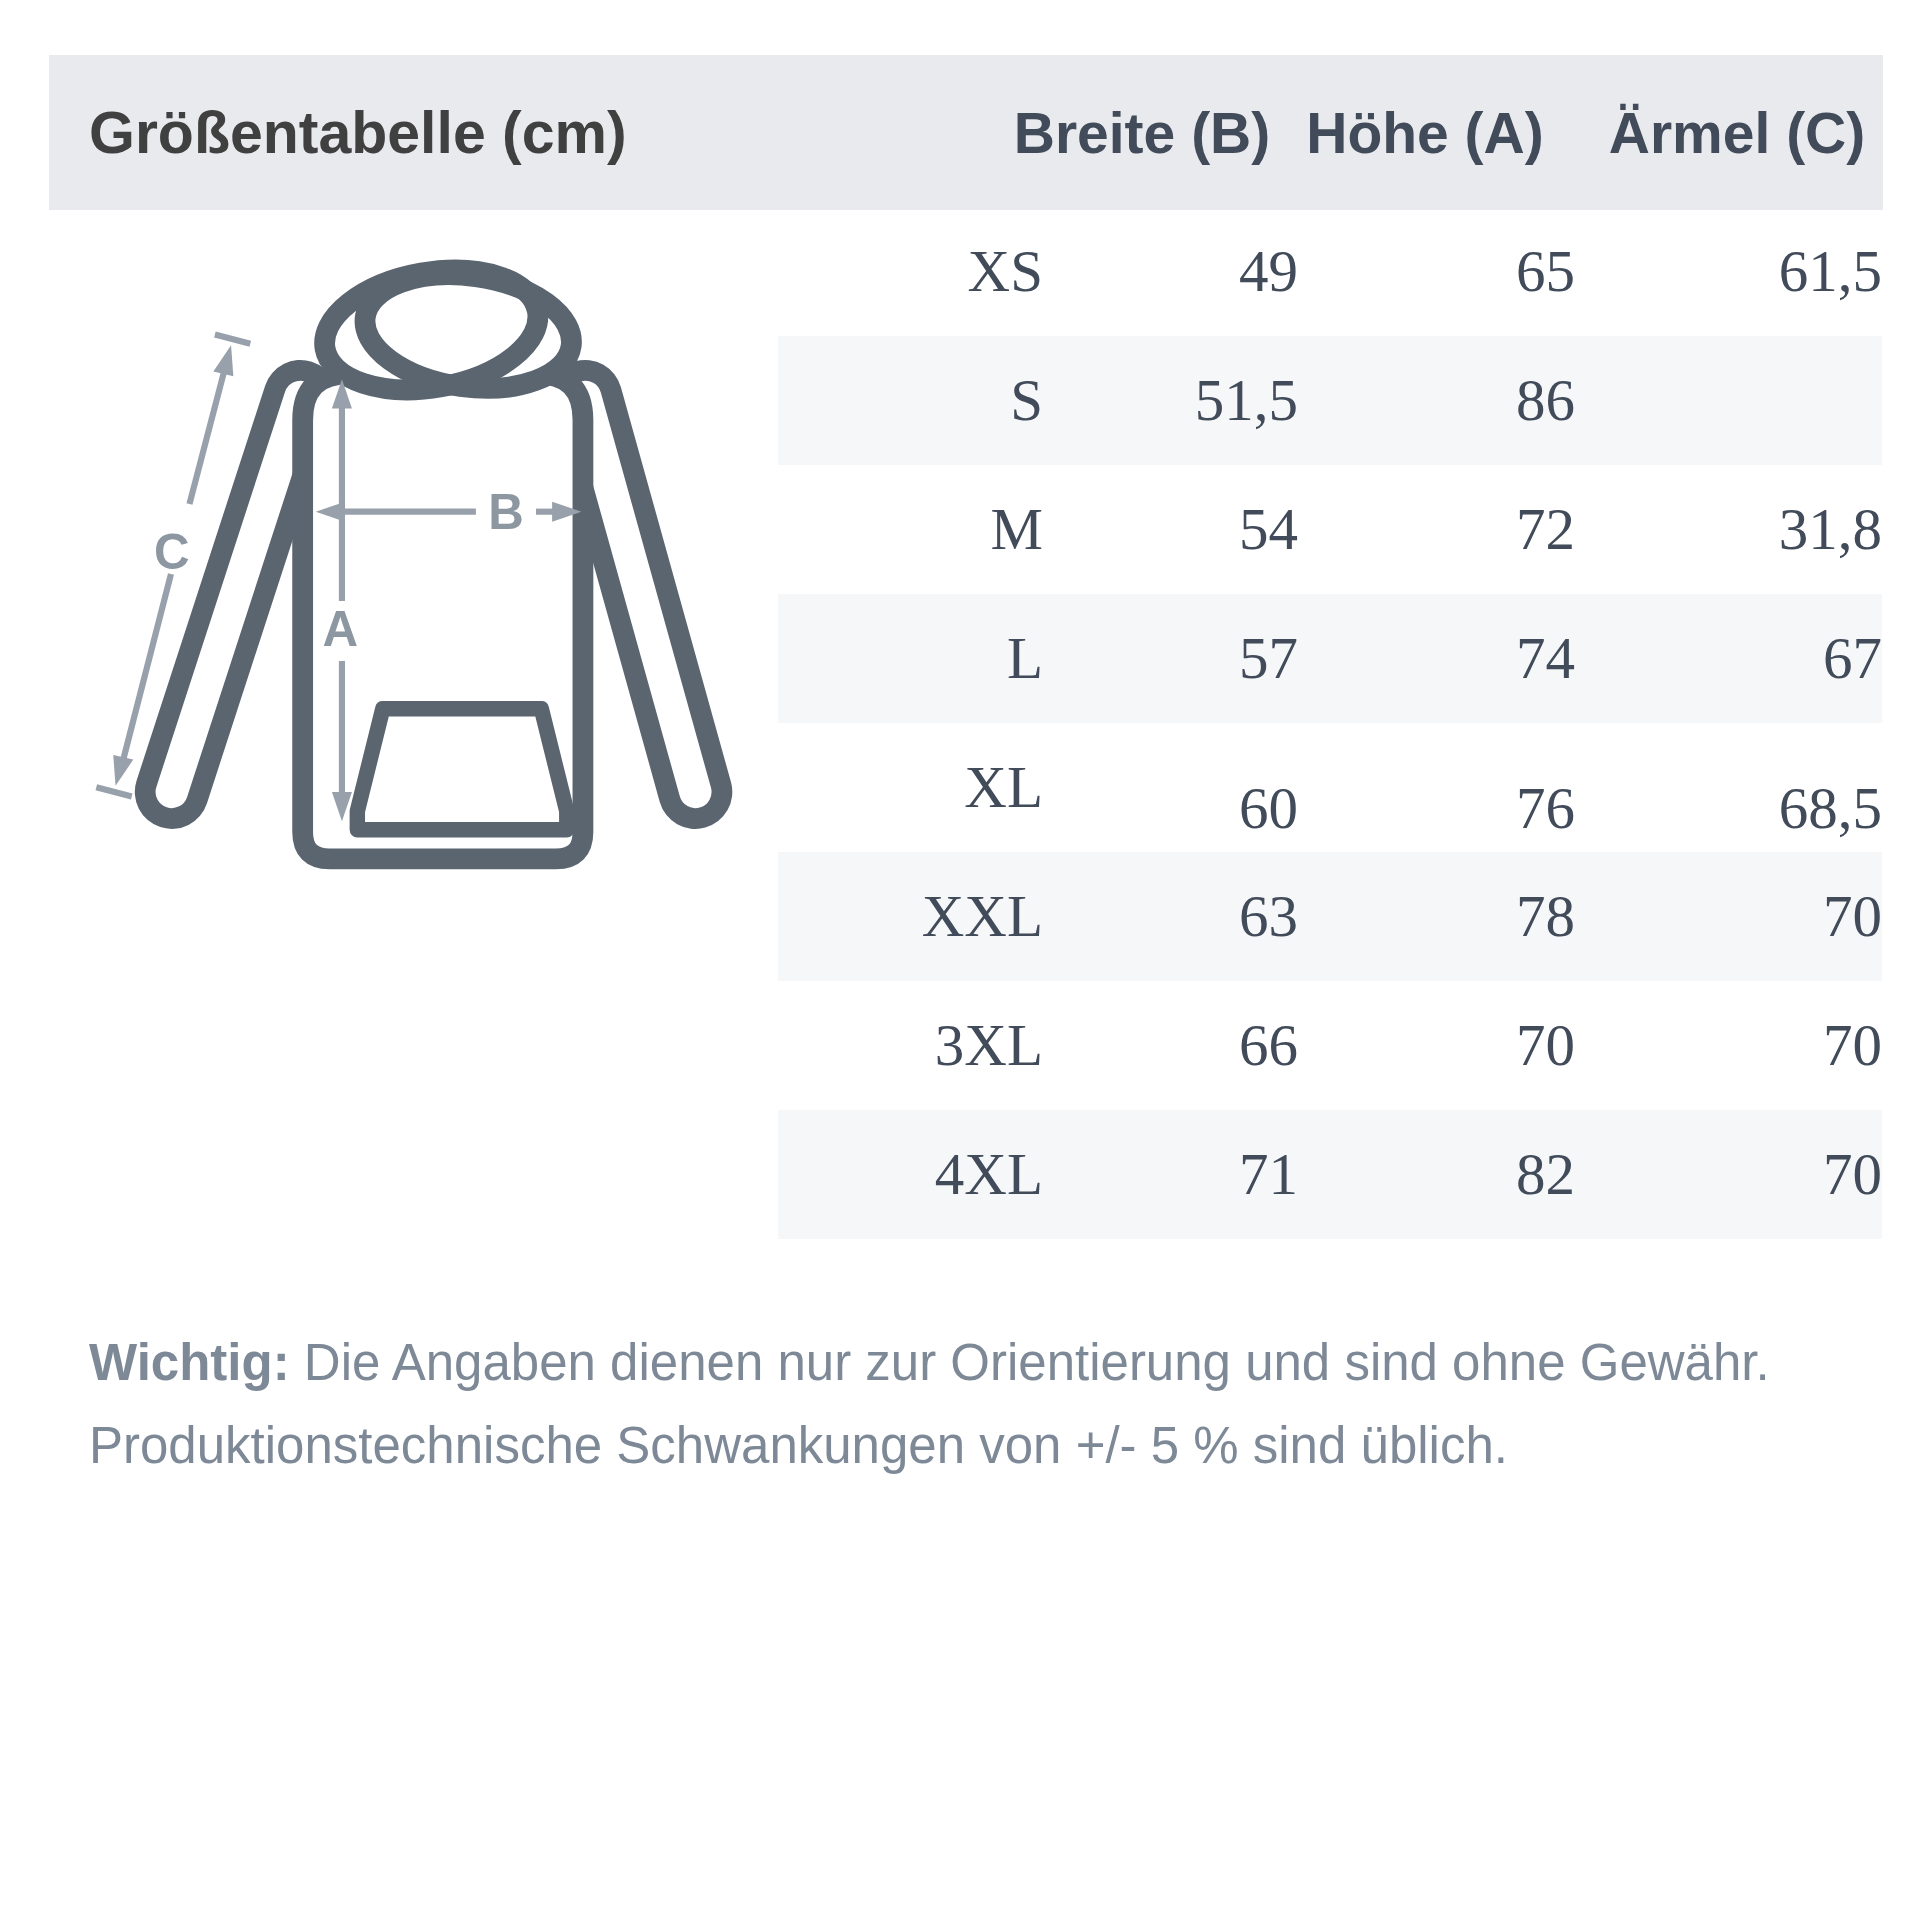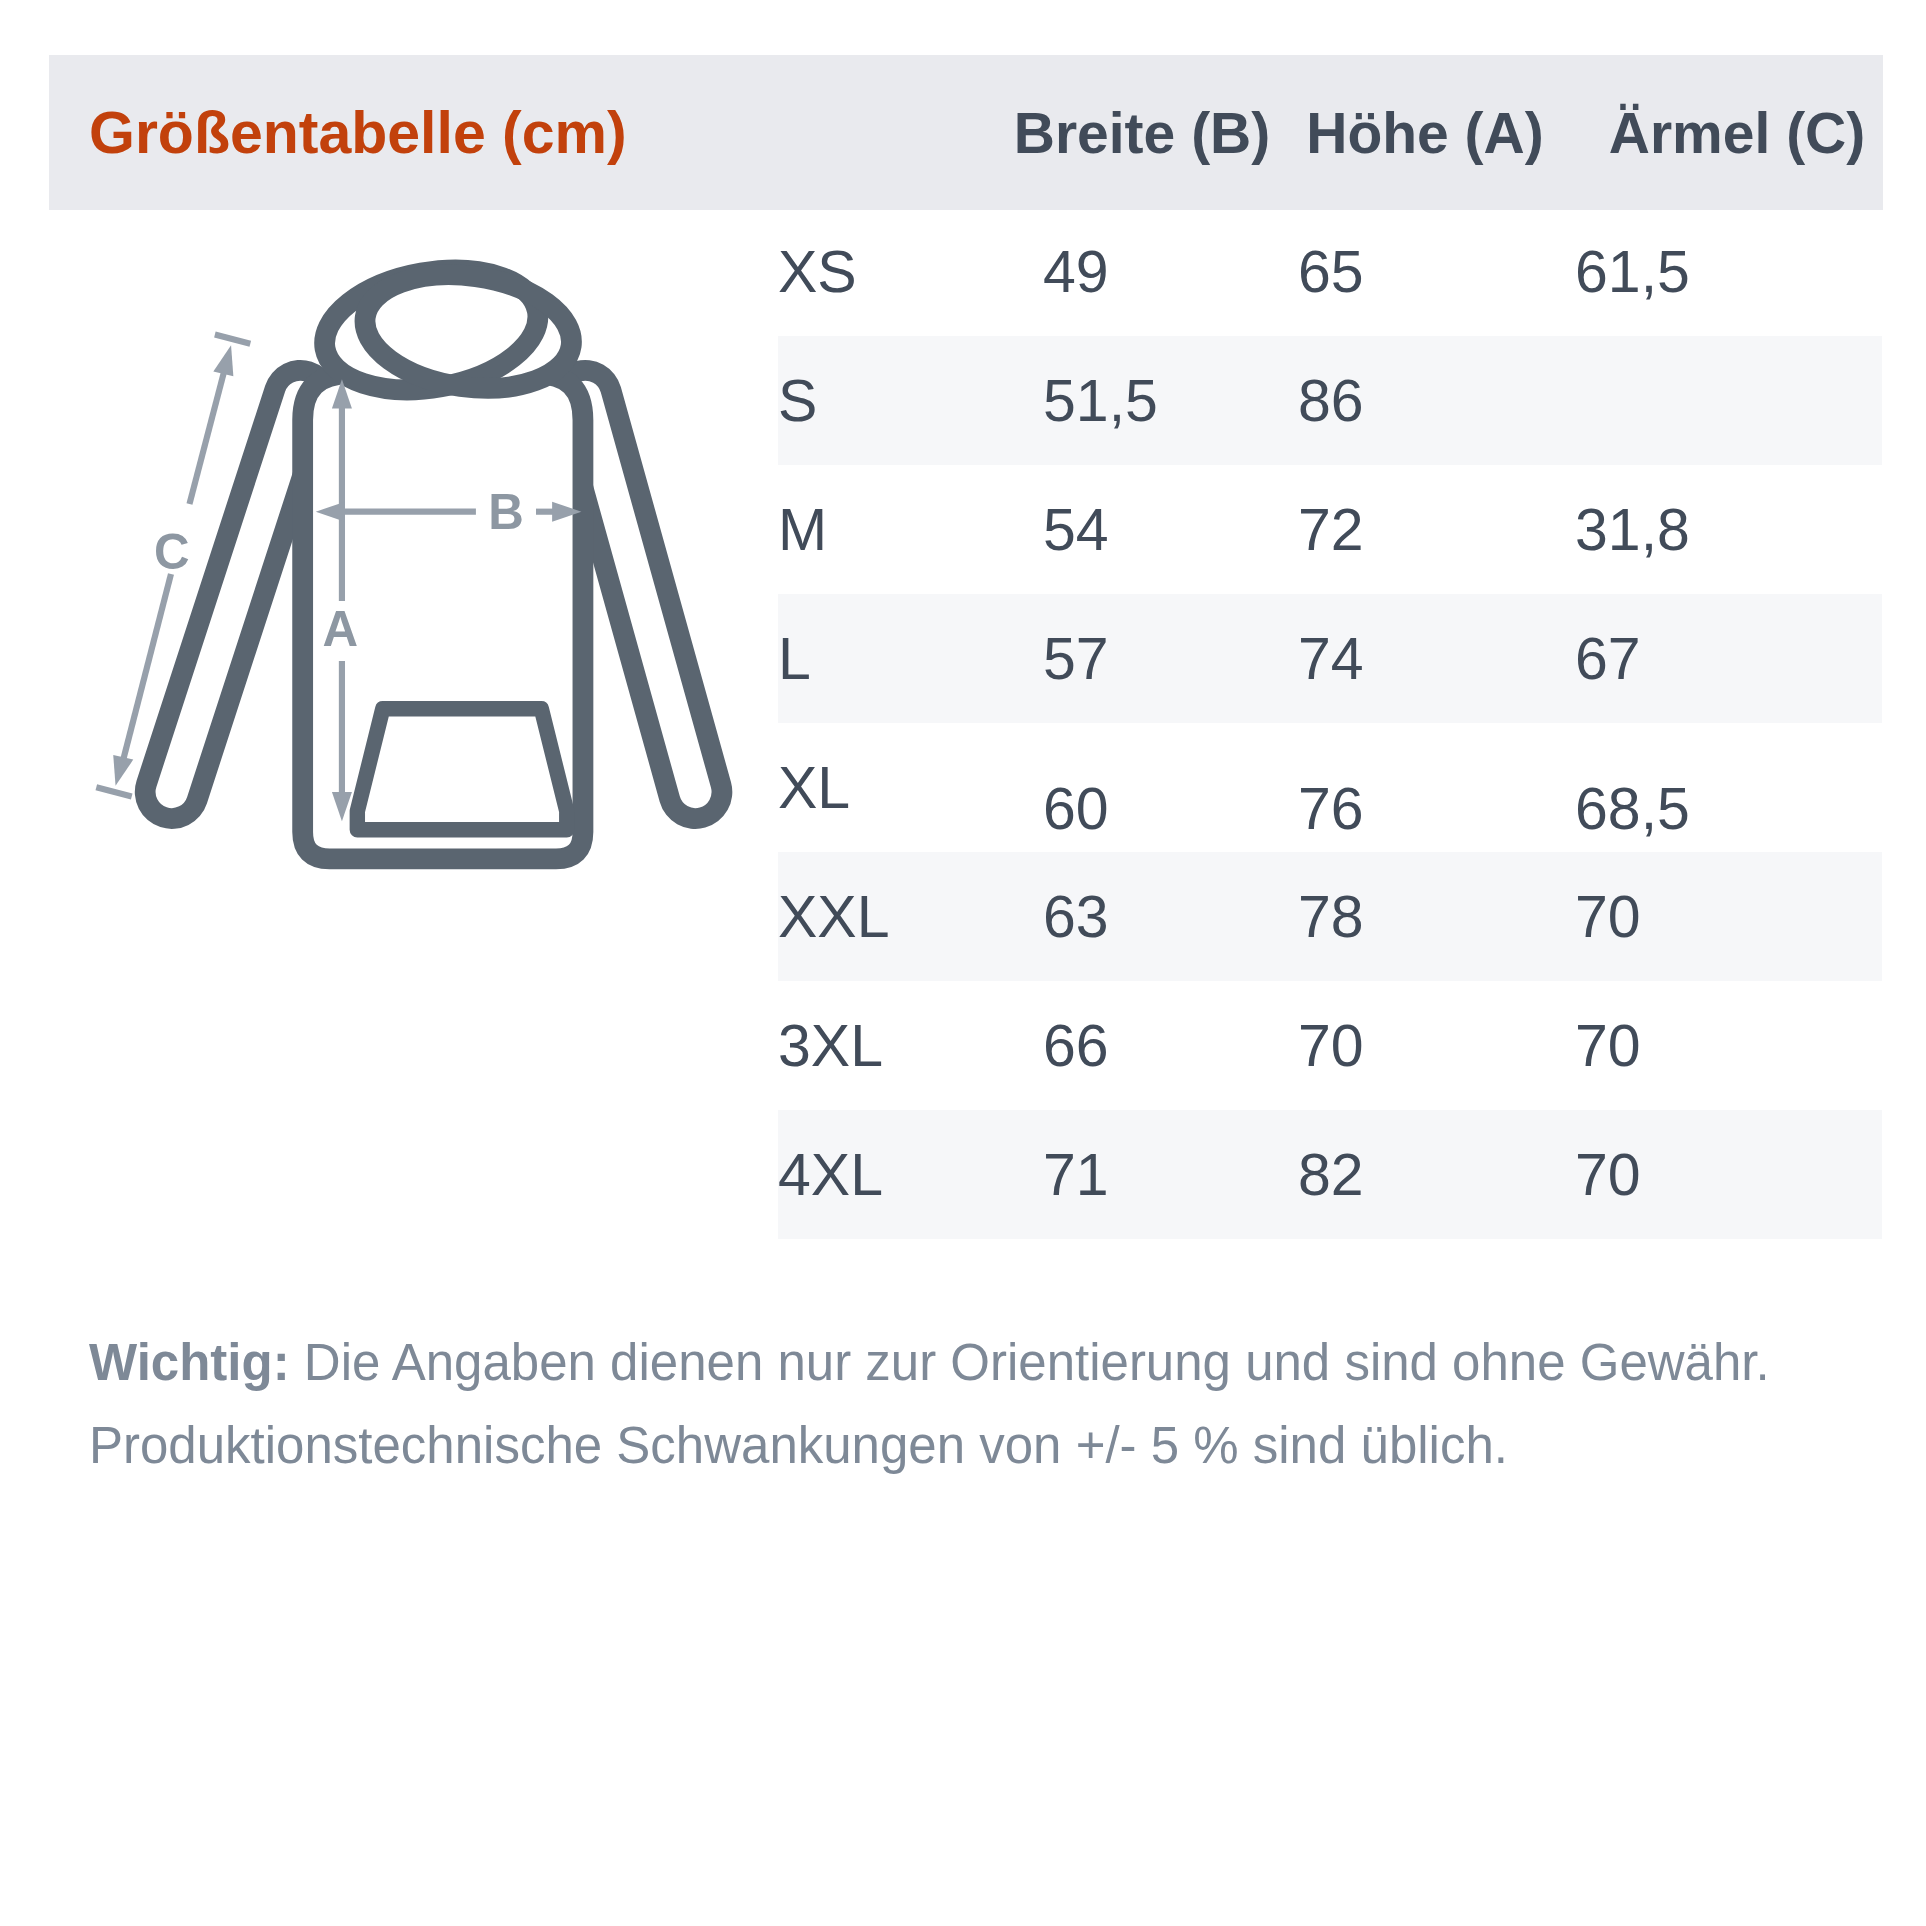--- a/index.html
+++ b/index.html
@@ -8,39 +8,39 @@
     font-family:"Liberation Sans", sans-serif; overflow:hidden;
   }
 
   
   .header-bar {
     position:absolute; left:49px; top:55px; width:1834px; height:155px;
     background:#e9eaee;
   }
   .title {
     position:absolute; left:40px; top:50%; transform:translateY(-50%);
-    font-size:59px; font-weight:700; color:#c2410c; white-space:nowrap;
+    font-size:59px; font-weight:700; color:#404040; white-space:nowrap;
   }
   .col-head {
     position:absolute; top:50%; transform:translate(-50%,-50%);
     font-size:57px; font-weight:700; color:#414b59; white-space:nowrap;
   }
   .ch-b { left:1093px; }
   .ch-h { left:1376px; }
   .ch-c { left:1656px;margin-left:32px; }
 
   
   .hoodie { position:absolute; left:46px; top:216px; width:732px; height:693px; }
   .dim-label { font-size:64px; font-weight:700; fill:#8d97a2; }
 
   
   .table { position:absolute; left:778px; top:207px; width:1104px; color:#414b59; font-size:59px; }
   .row { display:grid; grid-template-columns:265px 255px 277px 307px; height:129px; align-items:center; }
   .row.striped { background:#f6f7f9; }
-  .cell { text-align:left; white-space:nowrap; }
+  .cell { text-align:right; white-space:nowrap;font-family:Liberation Serif, serif; }
   .row.offset .val { position:relative; top:21px; }
 
   
   .note {
     position:absolute; left:89px; top:1271px; width:1772px;
     font-size:51px; line-height:1.62; color:#7e8997;
   }
   .note b { font-weight:700; }
 </style>
 </head>

